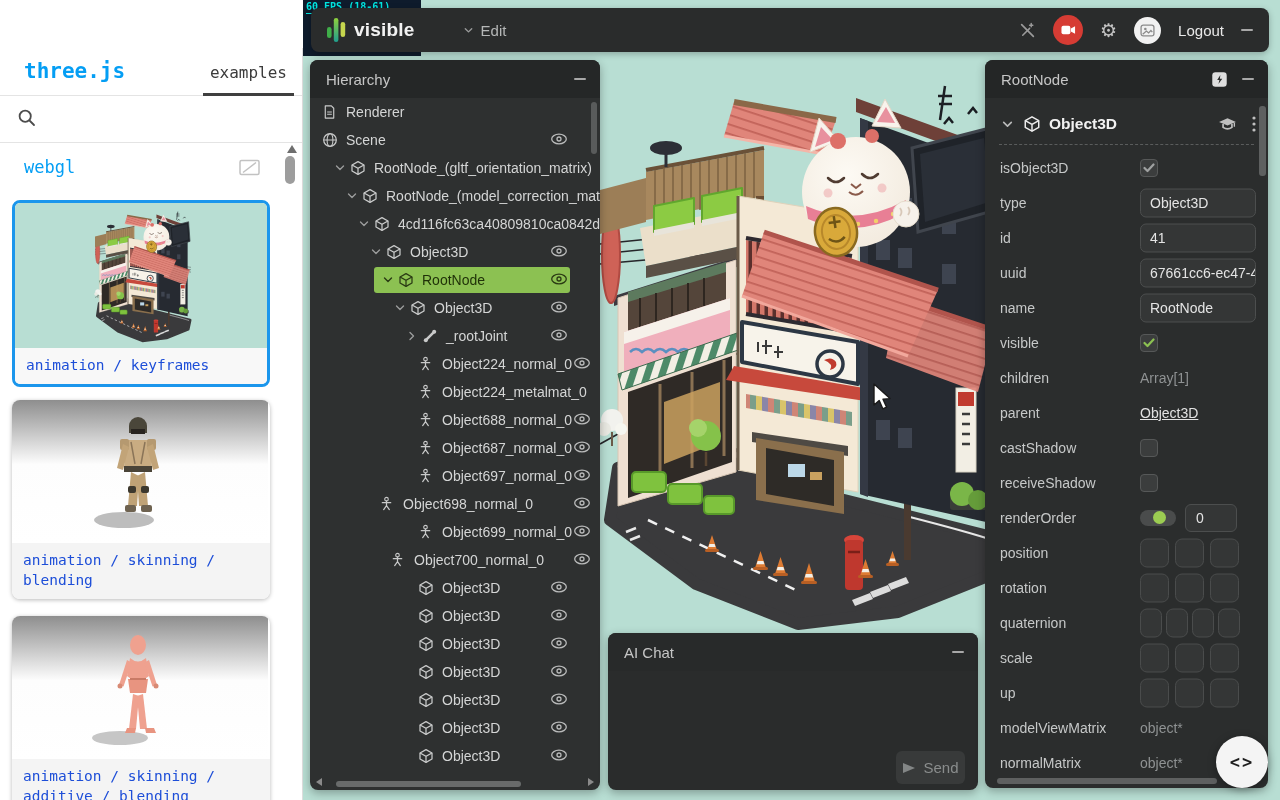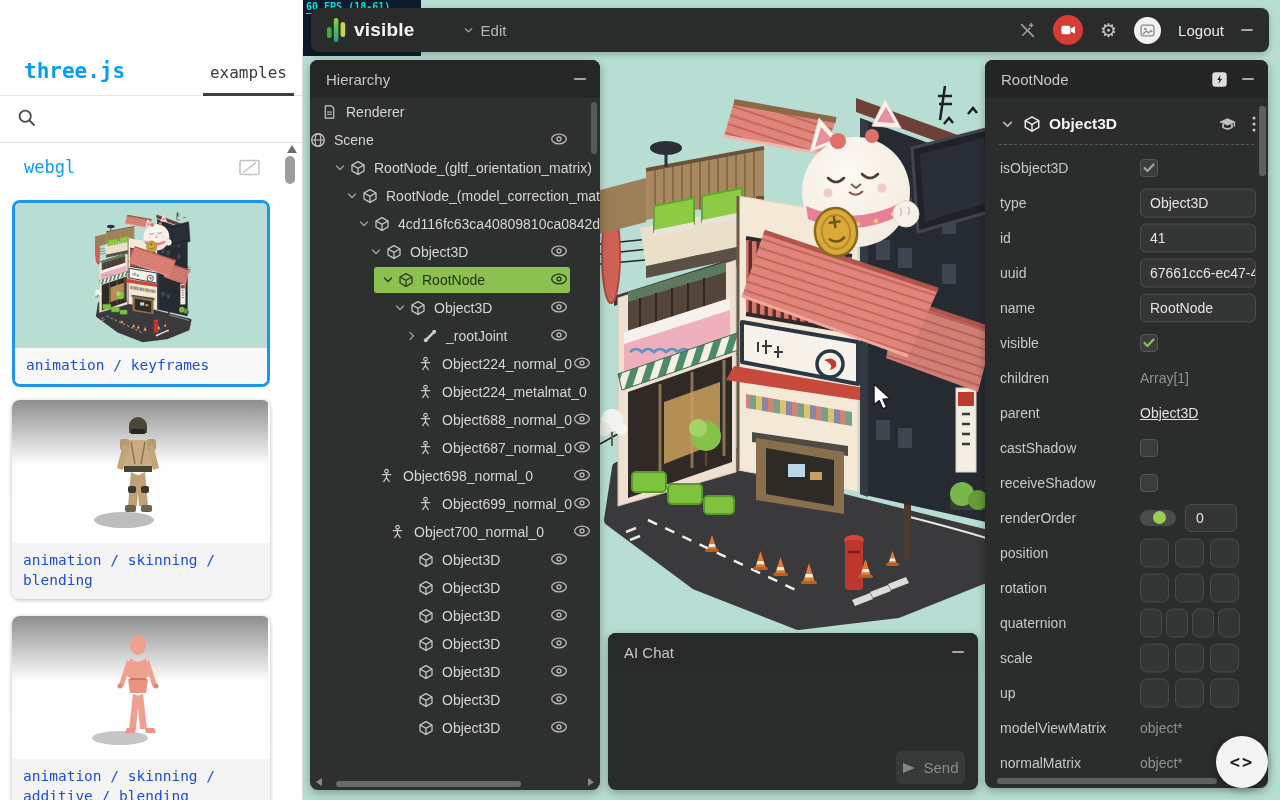--- a/index.html
+++ b/index.html
@@ -496,21 +496,21 @@
     <div id="hierarchy-list">
         <div class="h-row" style="padding-left: 12px; --pad: 12px;">
           <span class="ticon">
             <svg width="15" height="16" viewBox="0 0 16 16">
               <path d="M3.5 1.5 h6.5 l2.5 2.5 v10.5 h-9 Z" fill="none" stroke="currentColor" stroke-width="1.25" stroke-linejoin="round"></path>
               <path d="M5.5 8 h5 M5.5 10.5 h5" stroke="currentColor" stroke-width="1.1"></path>
             </svg>
           </span>
           <span class="hlabel">Renderer</span>
         </div>
-        <div class="h-row" style="--pad: 12px;">
+        <div class="h-row" style="padding-left: 12px; --pad: 12px;">
           <span class="ticon">
             <svg width="16" height="16" viewBox="0 0 16 16">
               <circle cx="8" cy="8" r="6.3" fill="none" stroke="currentColor" stroke-width="1.25"></circle>
               <ellipse cx="8" cy="8" rx="2.9" ry="6.3" fill="none" stroke="currentColor" stroke-width="1.1"></ellipse>
               <path d="M1.7 8 h12.6" stroke="currentColor" stroke-width="1.1"></path>
             </svg>
           </span>
           <span class="hlabel">Scene</span>
           <span class="heye near"><svg width="18" height="12" viewBox="0 0 18 12">
               <ellipse cx="9" cy="6" rx="7.3" ry="4.8" fill="none" stroke="currentColor" stroke-width="1.3"></ellipse>
@@ -668,20 +668,33 @@
             </svg></span>
         </div>
         <div class="h-row" style="padding-left: 108px; --pad: 108px;">
           <span class="ticon">
             <svg width="15" height="16" viewBox="0 0 16 16">
               <circle cx="8" cy="2.8" r="1.9" fill="none" stroke="currentColor" stroke-width="1.2"></circle>
               <path d="M8 4.9 V9.8 M3.5 6.6 H12.5 M8 9.8 L5 14 M8 9.8 L11 14" fill="none" stroke="currentColor" stroke-width="1.3" stroke-linecap="round"></path>
             </svg>
           </span>
           <span class="hlabel">Object687_normal_0</span>
+          <span class="heye far"><svg width="18" height="12" viewBox="0 0 18 12">
+              <ellipse cx="9" cy="6" rx="7.3" ry="4.8" fill="none" stroke="currentColor" stroke-width="1.3"></ellipse>
+              <circle cx="9" cy="6" r="2" fill="none" stroke="currentColor" stroke-width="1.3"></circle>
+            </svg></span>
+        </div>
+        <div class="h-row" style="padding-left: 108px; --pad: 108px;">
+          <span class="ticon">
+            <svg width="15" height="16" viewBox="0 0 16 16">
+              <circle cx="8" cy="2.8" r="1.9" fill="none" stroke="currentColor" stroke-width="1.2"></circle>
+              <path d="M8 4.9 V9.8 M3.5 6.6 H12.5 M8 9.8 L5 14 M8 9.8 L11 14" fill="none" stroke="currentColor" stroke-width="1.3" stroke-linecap="round"></path>
+            </svg>
+          </span>
+          <span class="hlabel">Object697_normal_0</span>
           <span class="heye far"><svg width="18" height="12" viewBox="0 0 18 12">
               <ellipse cx="9" cy="6" rx="7.3" ry="4.8" fill="none" stroke="currentColor" stroke-width="1.3"></ellipse>
               <circle cx="9" cy="6" r="2" fill="none" stroke="currentColor" stroke-width="1.3"></circle>
             </svg></span>
         </div>
         <div class="h-row" style="padding-left: 69px; --pad: 108px;">
           <span class="ticon">
             <svg width="15" height="16" viewBox="0 0 16 16">
               <circle cx="8" cy="2.8" r="1.9" fill="none" stroke="currentColor" stroke-width="1.2"></circle>
               <path d="M8 4.9 V9.8 M3.5 6.6 H12.5 M8 9.8 L5 14 M8 9.8 L11 14" fill="none" stroke="currentColor" stroke-width="1.3" stroke-linecap="round"></path>

